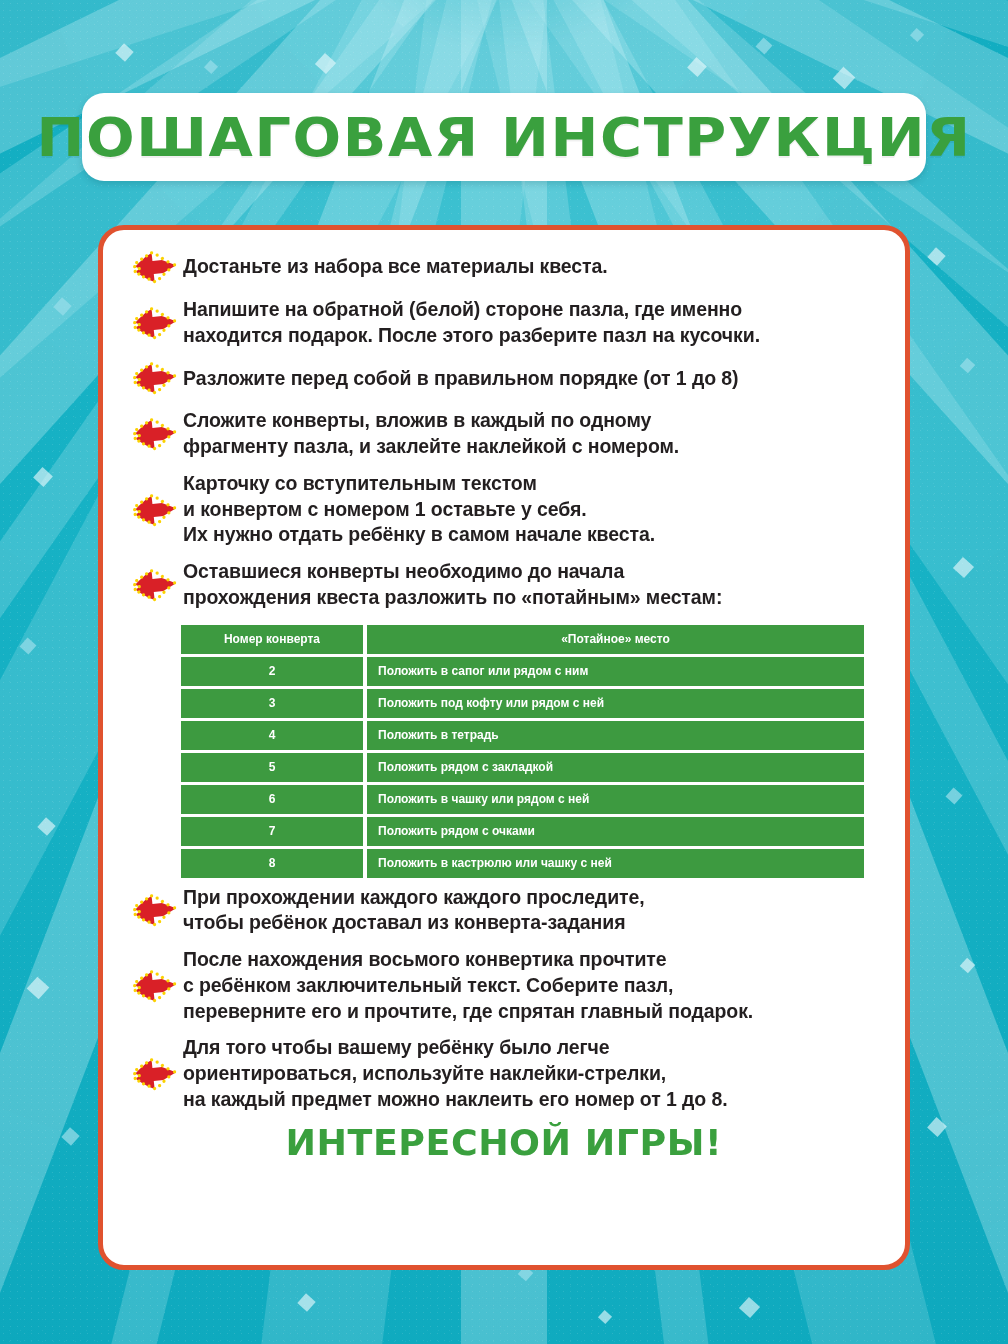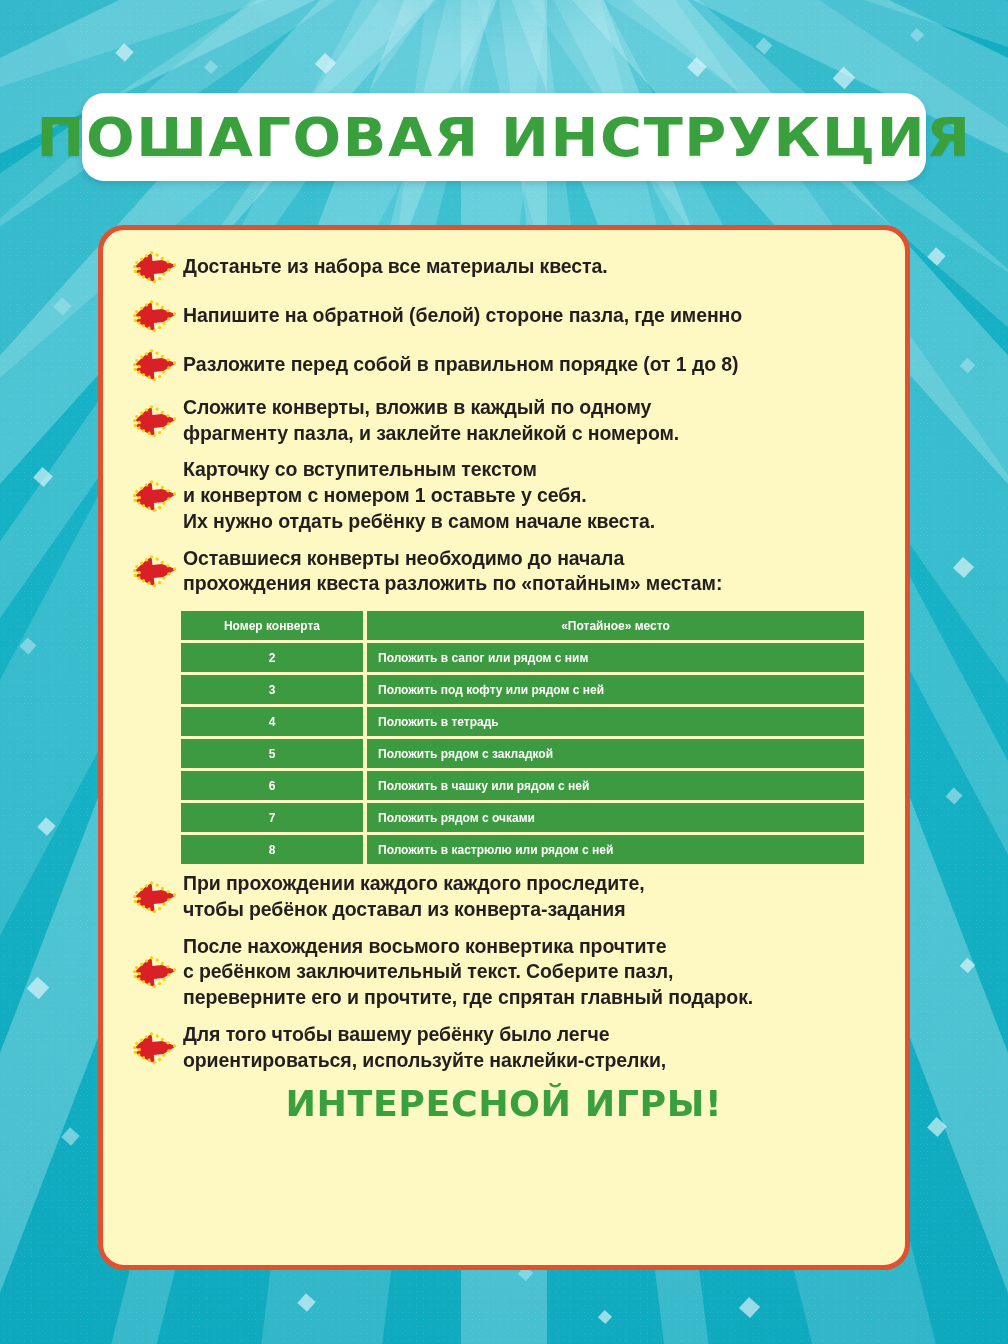--- a/index.html
+++ b/index.html
@@ -104,21 +104,21 @@
     text-shadow: 0 2px 0 rgba(0,0,0,.06);
   }
 
   
   .card {
     position: absolute;
     left: 98px;
     top: 225px;
     width: 812px;
     height: 1045px;
-    background: #fef9c3;
+    background: #ffffff;
     border: 5px solid #e0522f;
     border-radius: 26px;
     padding: 18px 0 0 0;
   }
 
   
   .steps {
     padding: 0 22px 0 24px;
   }
   .step {
@@ -306,20 +306,21 @@
                 <circle cx="12" cy="28" r="1.7" fill="#fbd100"></circle>
                 <circle cx="7.5" cy="24.5" r="1.7" fill="#fbd100"></circle>
                 <circle cx="4" cy="21.5" r="1.7" fill="#fbd100"></circle>
                 <circle cx="8.5" cy="19" r="1.7" fill="#fbd100"></circle>
                 <circle cx="4" cy="16.5" r="1.7" fill="#fbd100"></circle>
               </g>
             </svg>
           </div>
           <div class="step-text">
             <span class="ln">Напишите на обратной (белой) стороне пазла, где именно</span>
+            <span class="ln">находится подарок. После этого разберите пазл на кусочки.</span>
           </div>
         </div>
         <div class="step">
           <div class="step-arrow">
             <svg class="arrow-ico" width="48" height="38" viewBox="0 0 50 38" xmlns="http://www.w3.org/2000/svg">
               <g transform="rotate(-6 25 19)">
                 <path d="M4.5 16.5 L9 19 L4.5 21.8 L8.5 25.5 L17 31.5 L23 34.5 L23 26 L33 26 L47 19.5 L33 12.5 L23 12.5 L23 4 L17 7 L8.5 13 Z" fill="#d92027"></path>
                 <circle cx="6.5" cy="12.5" r="1.7" fill="#fbd100"></circle>
                 <circle cx="12" cy="9.5" r="1.7" fill="#fbd100"></circle>
                 <circle cx="17.5" cy="6.5" r="1.7" fill="#fbd100"></circle>
@@ -482,21 +483,21 @@
               <td class="place">Положить в чашку или рядом с ней</td>
             </tr>
             <tr>
               <td class="num">7</td>
               <td class="gapcell"></td>
               <td class="place">Положить рядом с очками</td>
             </tr>
             <tr>
               <td class="num">8</td>
               <td class="gapcell"></td>
-              <td class="place">Положить в кастрюлю или рядом с ней</td>
+              <td class="place">Положить в кастрюлю или чашку с ней</td>
             </tr>
           </tbody>
       </table>
     </div>
 
     <div class="steps" id="steps-bottom">
         <div class="step">
           <div class="step-arrow">
             <svg class="arrow-ico" width="48" height="38" viewBox="0 0 50 38" xmlns="http://www.w3.org/2000/svg">
               <g transform="rotate(-6 25 19)">
@@ -581,20 +582,21 @@
                 <circle cx="7.5" cy="24.5" r="1.7" fill="#fbd100"></circle>
                 <circle cx="4" cy="21.5" r="1.7" fill="#fbd100"></circle>
                 <circle cx="8.5" cy="19" r="1.7" fill="#fbd100"></circle>
                 <circle cx="4" cy="16.5" r="1.7" fill="#fbd100"></circle>
               </g>
             </svg>
           </div>
           <div class="step-text">
             <span class="ln">Для того чтобы вашему ребёнку было легче</span>
             <span class="ln">ориентироваться, используйте наклейки-стрелки,</span>
+            <span class="ln">на каждый предмет можно наклеить его номер от 1 до 8.</span>
           </div>
         </div>
       </div>
 
     <div class="outro">
       <span class="outro-text">ИНТЕРЕСНОЙ ИГРЫ!</span>
     </div>
   </div>
 </div>
 

